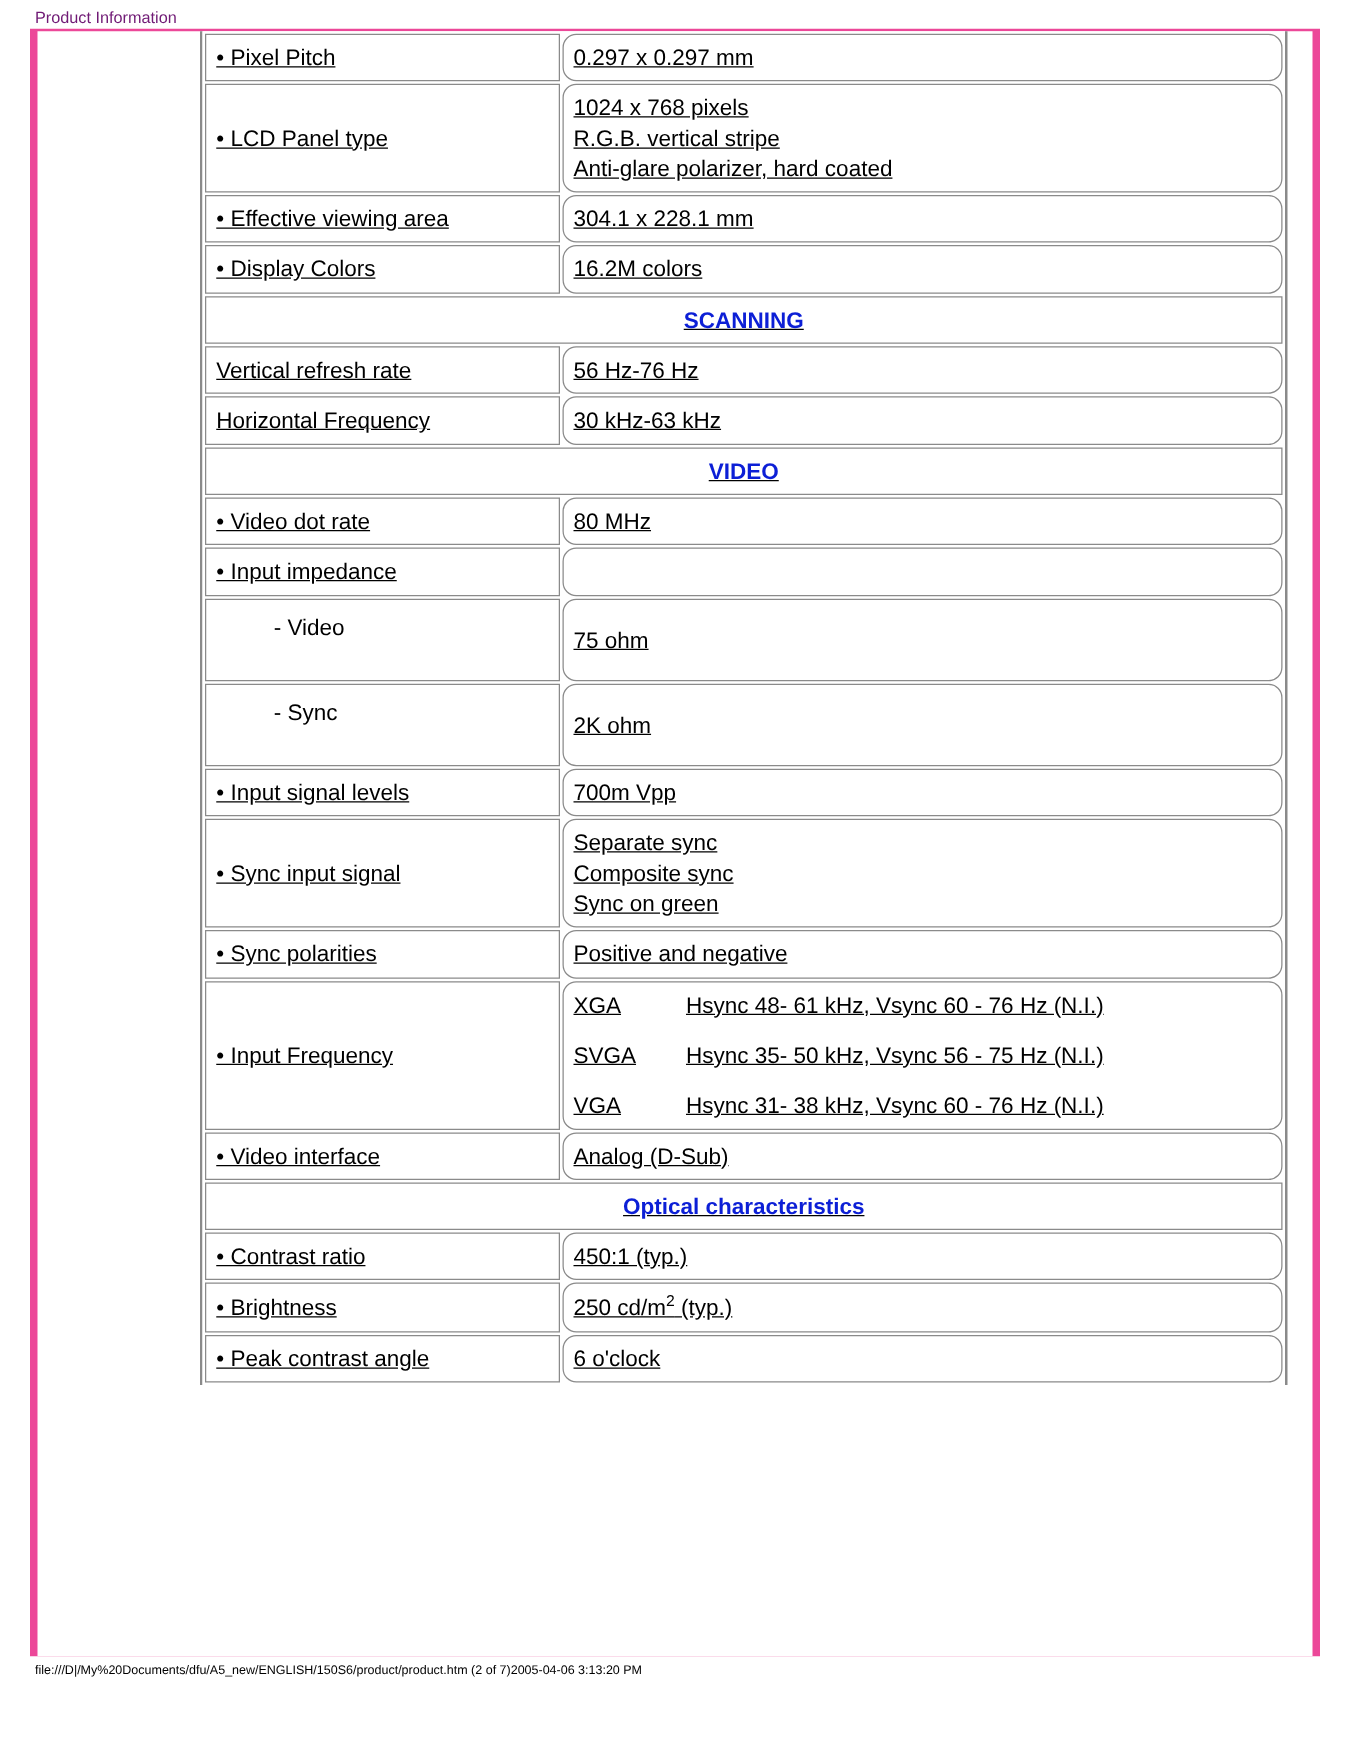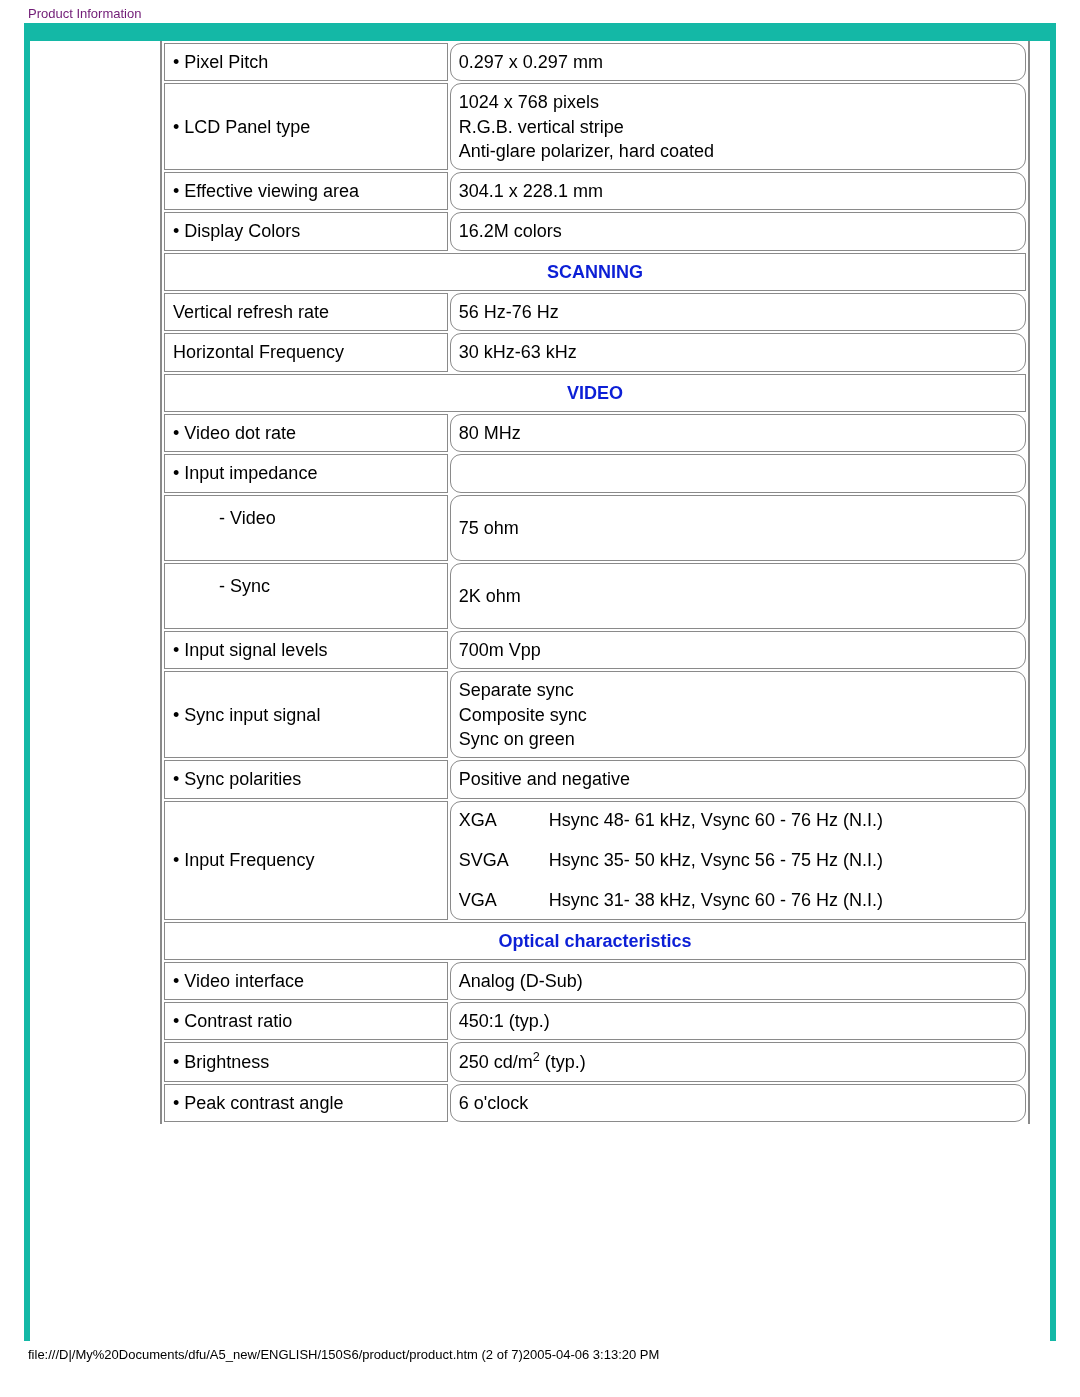--- a/index.html
+++ b/index.html
@@ -9,23 +9,24 @@
     font-size: 18px;
     background: #ffffff;
     color: #000000;
   }
   .page-title {
     font-size: 13px;
     padding: 6px 10px 2px 28px;
     color: #701a75;
   }
   .outer-blue {
-    background: #14b8a6;
-    padding: 18px 6px 0 6px;
+    background: #ec4899;
+    padding: 2px 6px 0 6px;
     margin: 0 24px;
+    text-decoration: underline;
   }
   .inner-white {
     background: #ffffff;
     padding: 0;
     min-height: 1300px;
     position: relative;
   }
   .content-wrap {
     margin-left: 130px;
     margin-right: 20px;
@@ -71,21 +72,21 @@
   }
   .multi-line span {
     display: block;
   }
   .freq-table {
     display: grid;
     grid-template-columns: 90px auto;
     row-gap: 16px;
   }
   .footer-path {
-    font-size: 13px;
+    font-size: 10px;
     padding: 6px 10px 10px 28px;
     color: #000;
   }
   sup { font-size: 0.7em; }
 </style>
 </head>
 <body>
 
 <div class="page-title">Product Information</div>
 
@@ -171,25 +172,25 @@
               <div>XGA</div>
               <div>Hsync 48- 61 kHz, Vsync 60 - 76 Hz (N.I.)</div>
               <div>SVGA</div>
               <div>Hsync 35- 50 kHz, Vsync 56 - 75 Hz (N.I.)</div>
               <div>VGA</div>
               <div>Hsync 31- 38 kHz, Vsync 60 - 76 Hz (N.I.)</div>
             </div>
           </td>
         </tr>
         <tr>
-          <td class="section-head section-head-extra" colspan="2" style="text-transform:none;">Optical characteristics</td>
-        </tr>
-        <tr>
           <td class="label-col">• Video interface</td>
           <td class="value-col">Analog (D-Sub)</td>
+        </tr>
+        <tr>
+          <td class="section-head section-head-extra" colspan="2" style="text-transform:none;">Optical characteristics</td>
         </tr>
         <tr>
           <td class="label-col">• Contrast ratio</td>
           <td class="value-col">450:1 (typ.)</td>
         </tr>
         <tr>
           <td class="label-col">• Brightness</td>
           <td class="value-col">
             <span>250 cd/m</span><sup>2</sup><span> (typ.)</span>
           </td>

